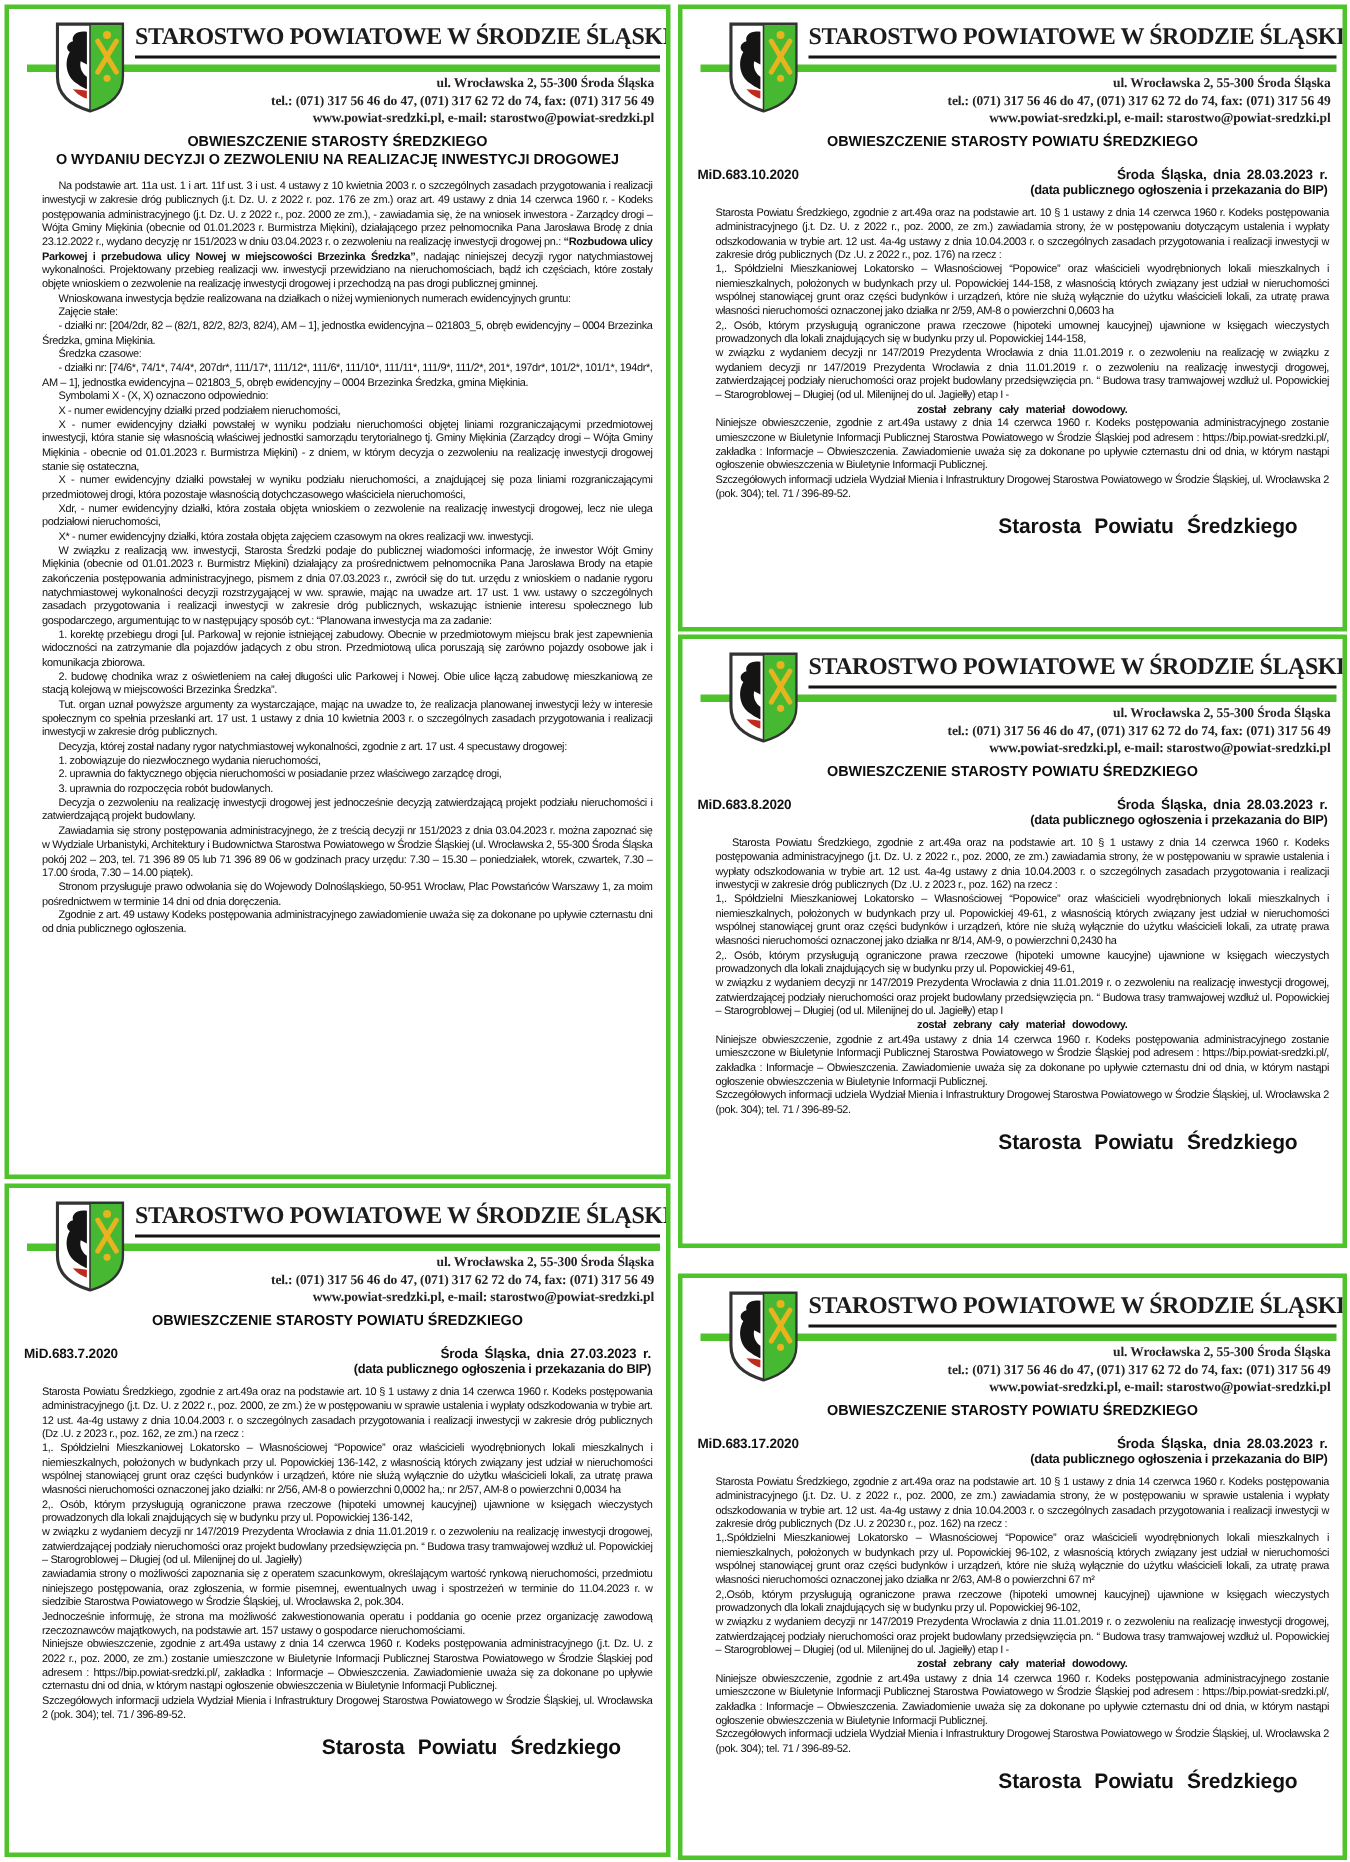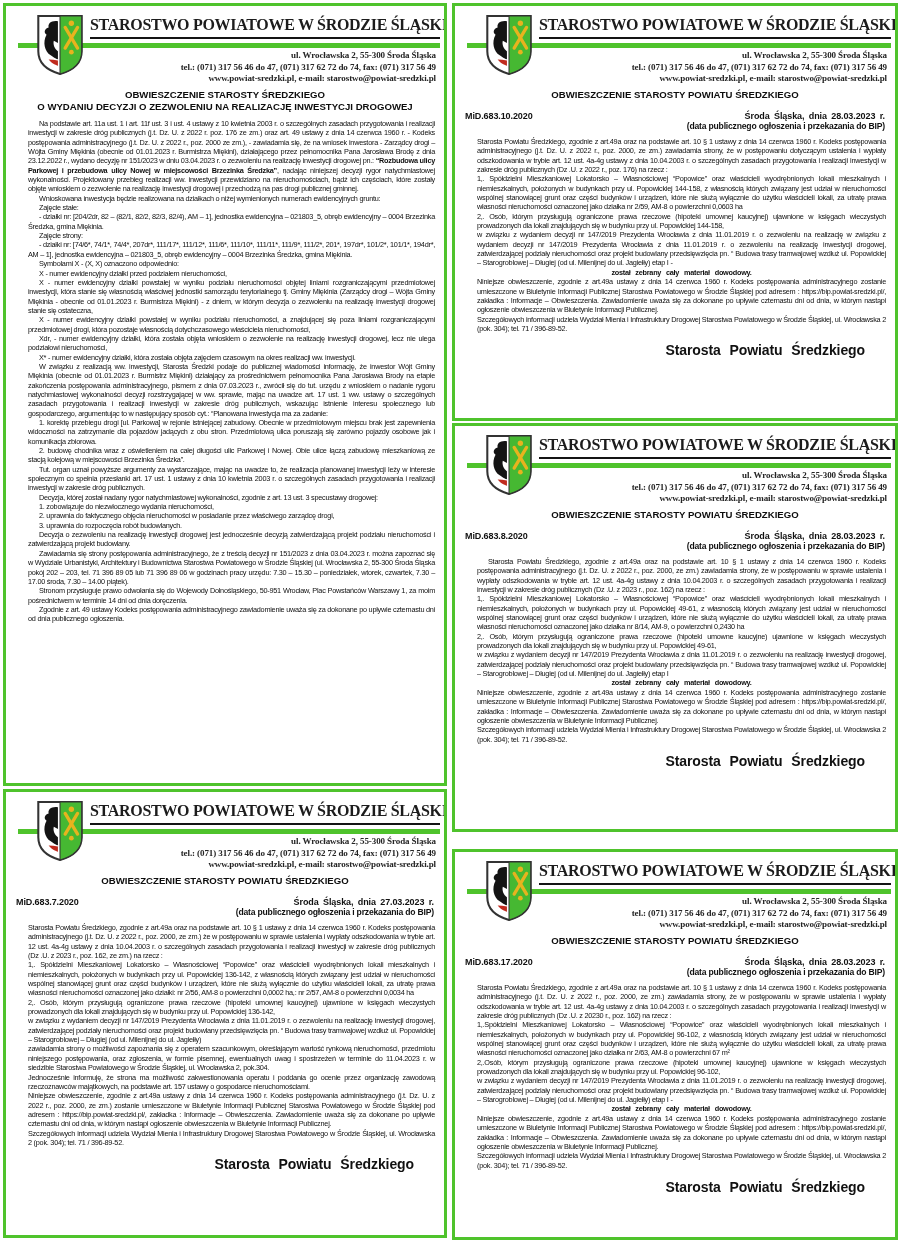--- a/index.html
+++ b/index.html
@@ -70,33 +70,33 @@
     </div>
     <div class="ntitle">
       <div>OBWIESZCZENIE STAROSTY ŚREDZKIEGO</div>
       <div>O WYDANIU DECYZJI O ZEZWOLENIU NA REALIZACJĘ INWESTYCJI DROGOWEJ</div>
     </div>
     <div class="body">
         <p class="ind"><span>Na podstawie art. 11a ust. 1 i art. 11f ust. 3 i ust. 4 ustawy z 10 kwietnia 2003 r. o szczególnych zasadach przygotowania i realizacji inwestycji w zakresie dróg publicznych (j.t. Dz. U. z 2022 r. poz. 176 ze zm.) oraz art. 49 ustawy z dnia 14 czerwca 1960 r. - Kodeks postępowania administracyjnego (j.t. Dz. U. z 2022 r., poz. 2000 ze zm.), - zawiadamia się, że na wniosek inwestora - Zarządcy drogi – Wójta Gminy Miękinia (obecnie od 01.01.2023 r. Burmistrza Miękini), działającego przez pełnomocnika Pana Jarosława Brodę z dnia 23.12.2022 r., wydano decyzję nr 151/2023 w dniu 03.04.2023 r. o zezwoleniu na realizację inwestycji drogowej pn.: </span><span class="b">“Rozbudowa ulicy Parkowej i przebudowa ulicy Nowej w miejscowości Brzezinka Średzka”</span><span>, nadając niniejszej decyzji rygor natychmiastowej wykonalności. Projektowany przebieg realizacji ww. inwestycji przewidziano na nieruchomościach, bądź ich częściach, które zostały objęte wnioskiem o zezwolenie na realizację inwestycji drogowej i przechodzą na pas drogi publicznej gminnej.</span></p>
         <p class="ind"><span>Wnioskowana inwestycja będzie realizowana na działkach o niżej wymienionych numerach ewidencyjnych gruntu:</span></p>
         <p class="ind"><span>Zajęcie stałe:</span></p>
         <p class="ind"><span>- działki nr: [204/2dr, 82 – (82/1, 82/2, 82/3, 82/4), AM – 1], jednostka ewidencyjna – 021803_5, obręb ewidencyjny – 0004 Brzezinka Średzka, gmina Miękinia.</span></p>
-        <p class="ind"><span>Zajęcie strony:</span></p>
+        <p class="ind"><span>Średzka czasowe:</span></p>
         <p class="ind"><span>- działki nr: [74/6*, 74/1*, 74/4*, 207dr*, 111/17*, 111/12*, 111/6*, 111/10*, 111/11*, 111/9*, 111/2*, 201*, 197dr*, 101/2*, 101/1*, 194dr*, AM – 1], jednostka ewidencyjna – 021803_5, obręb ewidencyjny – 0004 Brzezinka Średzka, gmina Miękinia.</span></p>
         <p class="ind"><span>Symbolami X - (X, X) oznaczono odpowiednio:</span></p>
         <p class="ind"><span>X - numer ewidencyjny działki przed podziałem nieruchomości,</span></p>
         <p class="ind"><span>X - numer ewidencyjny działki powstałej w wyniku podziału nieruchomości objętej liniami rozgraniczającymi przedmiotowej inwestycji, która stanie się własnością właściwej jednostki samorządu terytorialnego tj. Gminy Miękinia (Zarządcy drogi – Wójta Gminy Miękinia - obecnie od 01.01.2023 r. Burmistrza Miękini) - z dniem, w którym decyzja o zezwoleniu na realizację inwestycji drogowej stanie się ostateczna,</span></p>
         <p class="ind"><span>X - numer ewidencyjny działki powstałej w wyniku podziału nieruchomości, a znajdującej się poza liniami rozgraniczającymi przedmiotowej drogi, która pozostaje własnością dotychczasowego właściciela nieruchomości,</span></p>
         <p class="ind"><span>Xdr, - numer ewidencyjny działki, która została objęta wnioskiem o zezwolenie na realizację inwestycji drogowej, lecz nie ulega podziałowi nieruchomości,</span></p>
         <p class="ind"><span>X* - numer ewidencyjny działki, która została objęta zajęciem czasowym na okres realizacji ww. inwestycji.</span></p>
         <p class="ind"><span>W związku z realizacją ww. inwestycji, Starosta Średzki podaje do publicznej wiadomości informację, że inwestor Wójt Gminy Miękinia (obecnie od 01.01.2023 r. Burmistrz Miękini) działający za prośrednictwem pełnomocnika Pana Jarosława Brody na etapie zakończenia postępowania administracyjnego, pismem z dnia 07.03.2023 r., zwrócił się do tut. urzędu z wnioskiem o nadanie rygoru natychmiastowej wykonalności decyzji rozstrzygającej w ww. sprawie, mając na uwadze art. 17 ust. 1 ww. ustawy o szczególnych zasadach przygotowania i realizacji inwestycji w zakresie dróg publicznych, wskazując istnienie interesu społecznego lub gospodarczego, argumentując to w następujący sposób cyt.: “Planowana inwestycja ma za zadanie:</span></p>
         <p class="ind"><span>1. korektę przebiegu drogi [ul. Parkowa] w rejonie istniejącej zabudowy. Obecnie w przedmiotowym miejscu brak jest zapewnienia widoczności na zatrzymanie dla pojazdów jadących z obu stron. Przedmiotową ulica poruszają się zarówno pojazdy osobowe jak i komunikacja zbiorowa.</span></p>
         <p class="ind"><span>2. budowę chodnika wraz z oświetleniem na całej długości ulic Parkowej i Nowej. Obie ulice łączą zabudowę mieszkaniową ze stacją kolejową w miejscowości Brzezinka Średzka”.</span></p>
         <p class="ind"><span>Tut. organ uznał powyższe argumenty za wystarczające, mając na uwadze to, że realizacja planowanej inwestycji leży w interesie społecznym co spełnia przesłanki art. 17 ust. 1 ustawy z dnia 10 kwietnia 2003 r. o szczególnych zasadach przygotowania i realizacji inwestycji w zakresie dróg publicznych.</span></p>
-        <p class="ind"><span>Decyzja, której został nadany rygor natychmiastowej wykonalności, zgodnie z art. 13 ust. 3 specustawy drogowej:</span></p>
+        <p class="ind"><span>Decyzja, której został nadany rygor natychmiastowej wykonalności, zgodnie z art. 17 ust. 4 specustawy drogowej:</span></p>
         <p class="ind"><span>1. zobowiązuje do niezwłocznego wydania nieruchomości,</span></p>
         <p class="ind"><span>2. uprawnia do faktycznego objęcia nieruchomości w posiadanie przez właściwego zarządcę drogi,</span></p>
         <p class="ind"><span>3. uprawnia do rozpoczęcia robót budowlanych.</span></p>
         <p class="ind"><span>Decyzja o zezwoleniu na realizację inwestycji drogowej jest jednocześnie decyzją zatwierdzającą projekt podziału nieruchomości i zatwierdzającą projekt budowlany.</span></p>
         <p class="ind"><span>Zawiadamia się strony postępowania administracyjnego, że z treścią decyzji nr 151/2023 z dnia 03.04.2023 r. można zapoznać się w Wydziale Urbanistyki, Architektury i Budownictwa Starostwa Powiatowego w Środzie Śląskiej (ul. Wrocławska 2, 55-300 Środa Śląska pokój 202 – 203, tel. 71 396 89 05 lub 71 396 89 06 w godzinach pracy urzędu: 7.30 – 15.30 – poniedziałek, wtorek, czwartek, 7.30 – 17.00 środa, 7.30 – 14.00 piątek).</span></p>
         <p class="ind"><span>Stronom przysługuje prawo odwołania się do Wojewody Dolnośląskiego, 50-951 Wrocław, Plac Powstańców Warszawy 1, za moim pośrednictwem w terminie 14 dni od dnia doręczenia.</span></p>
         <p class="ind"><span>Zgodnie z art. 49 ustawy Kodeks postępowania administracyjnego zawiadomienie uważa się za dokonane po upływie czternastu dni od dnia publicznego ogłoszenia.</span></p>
       </div>
   </div>
 

